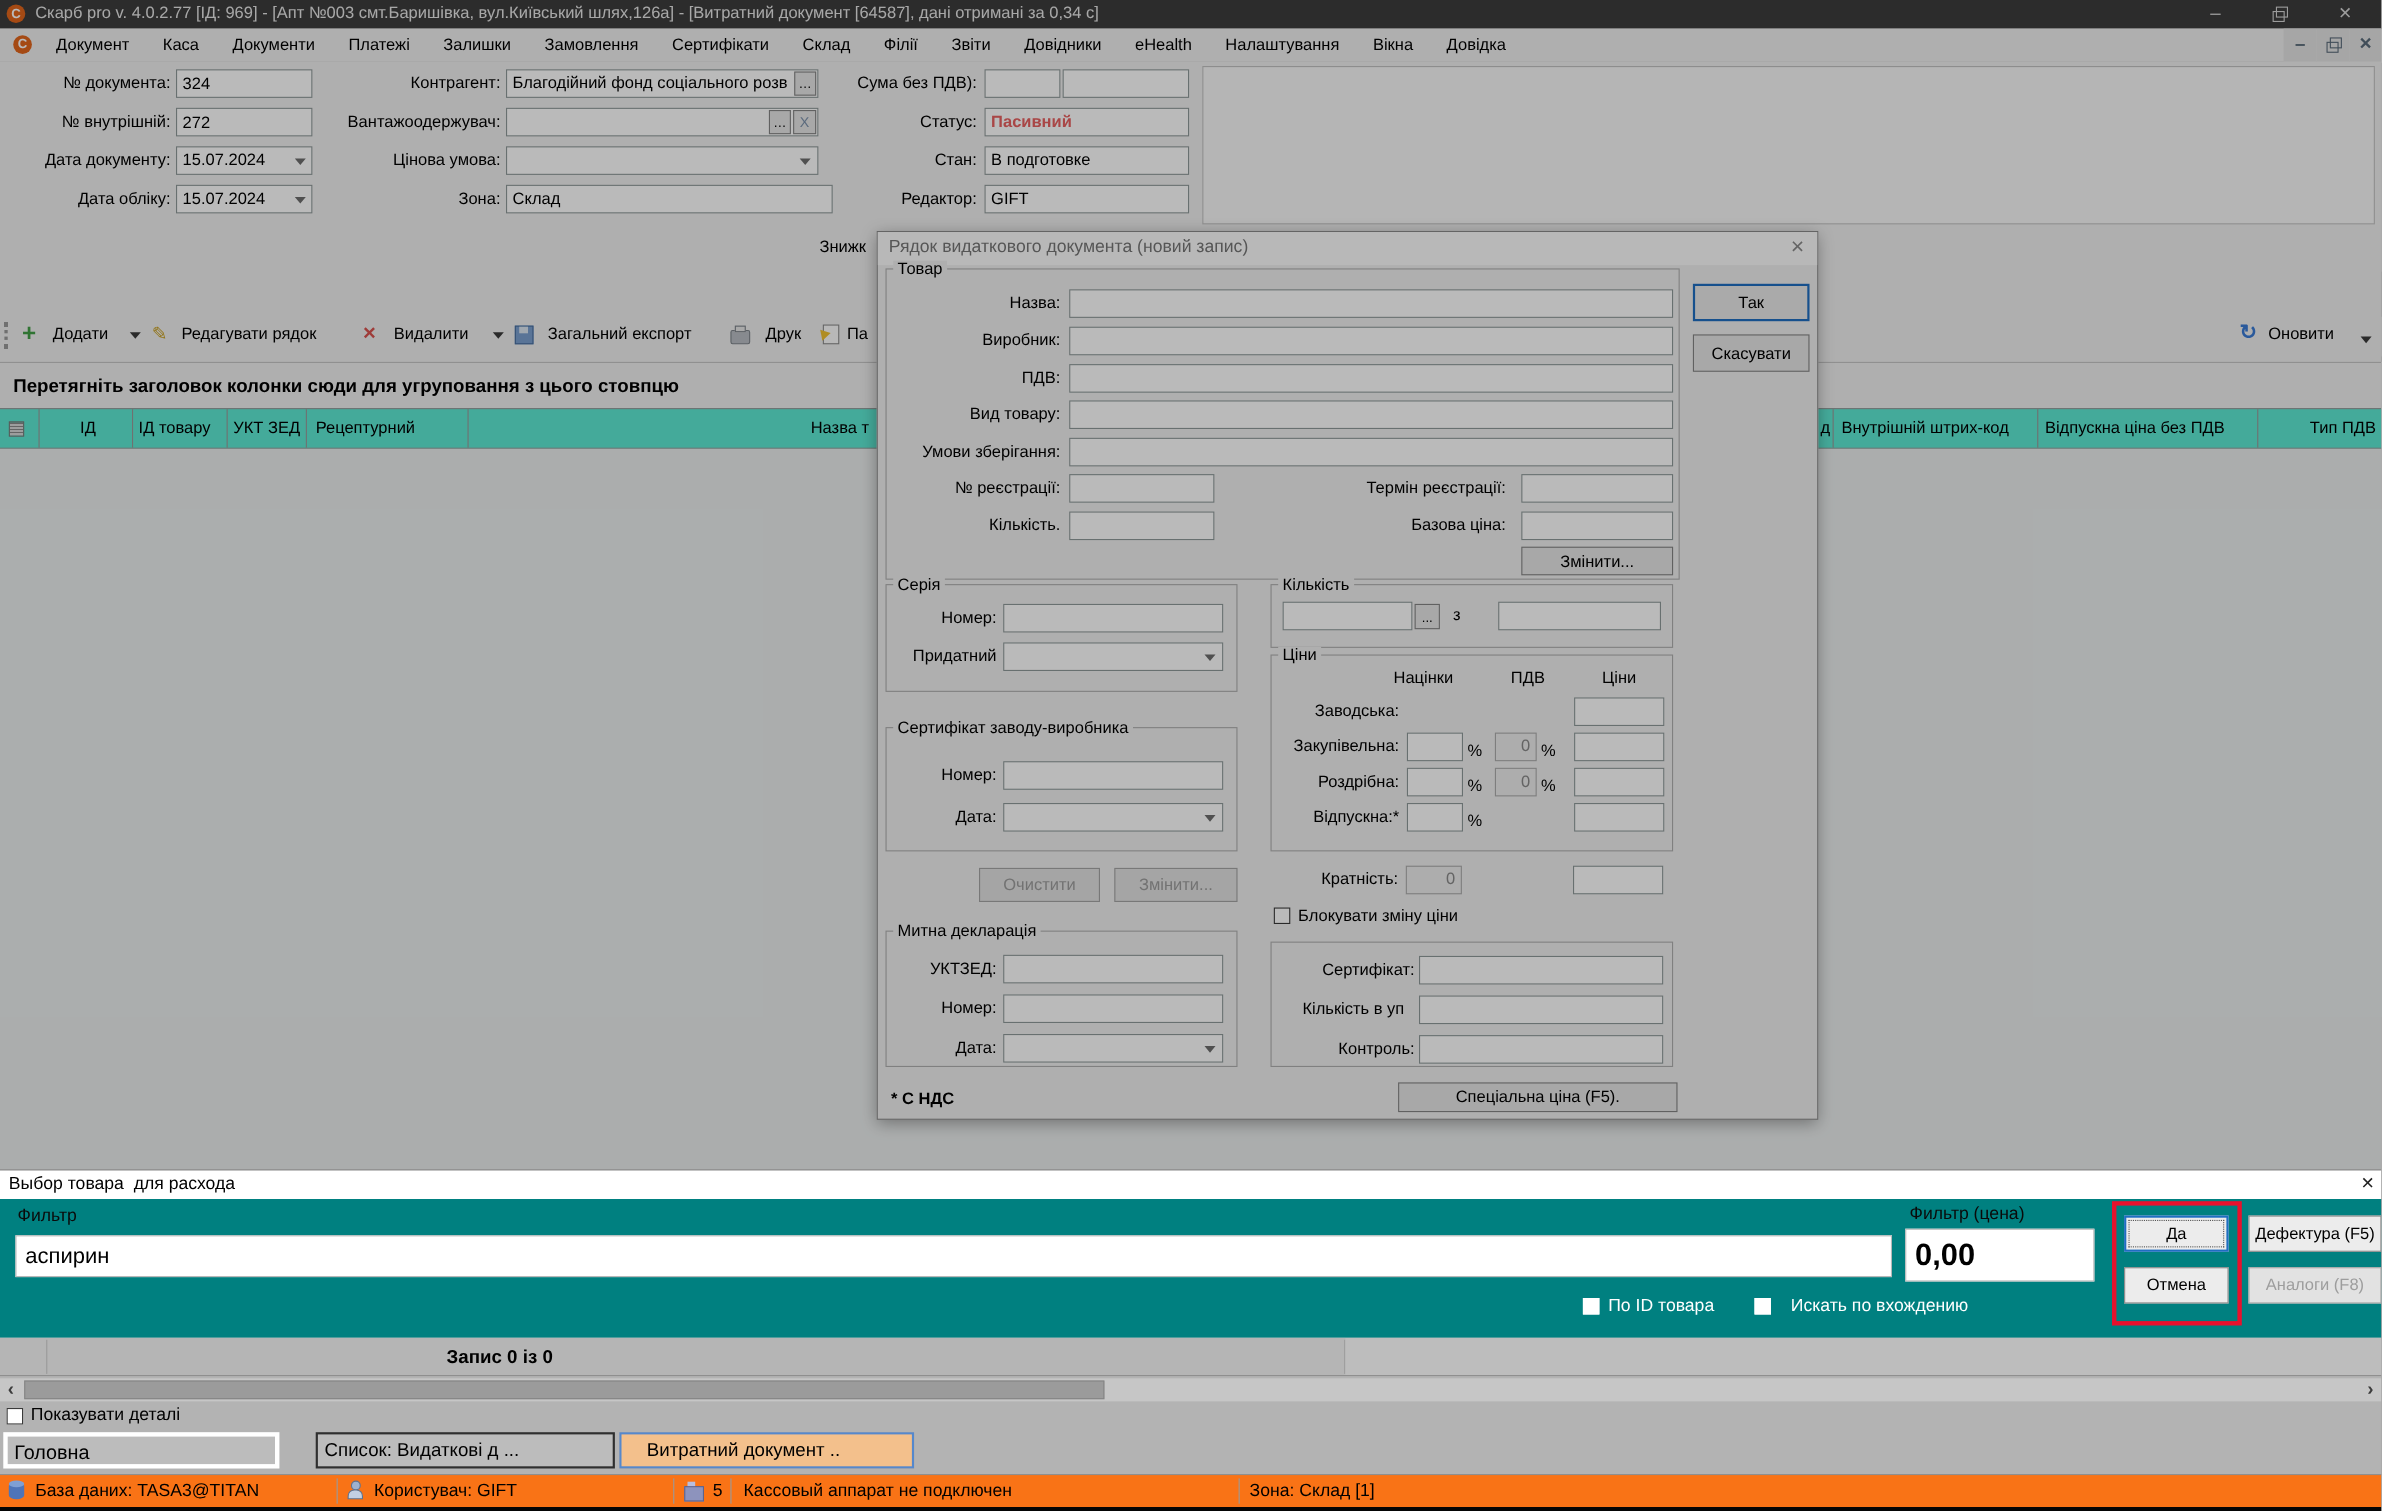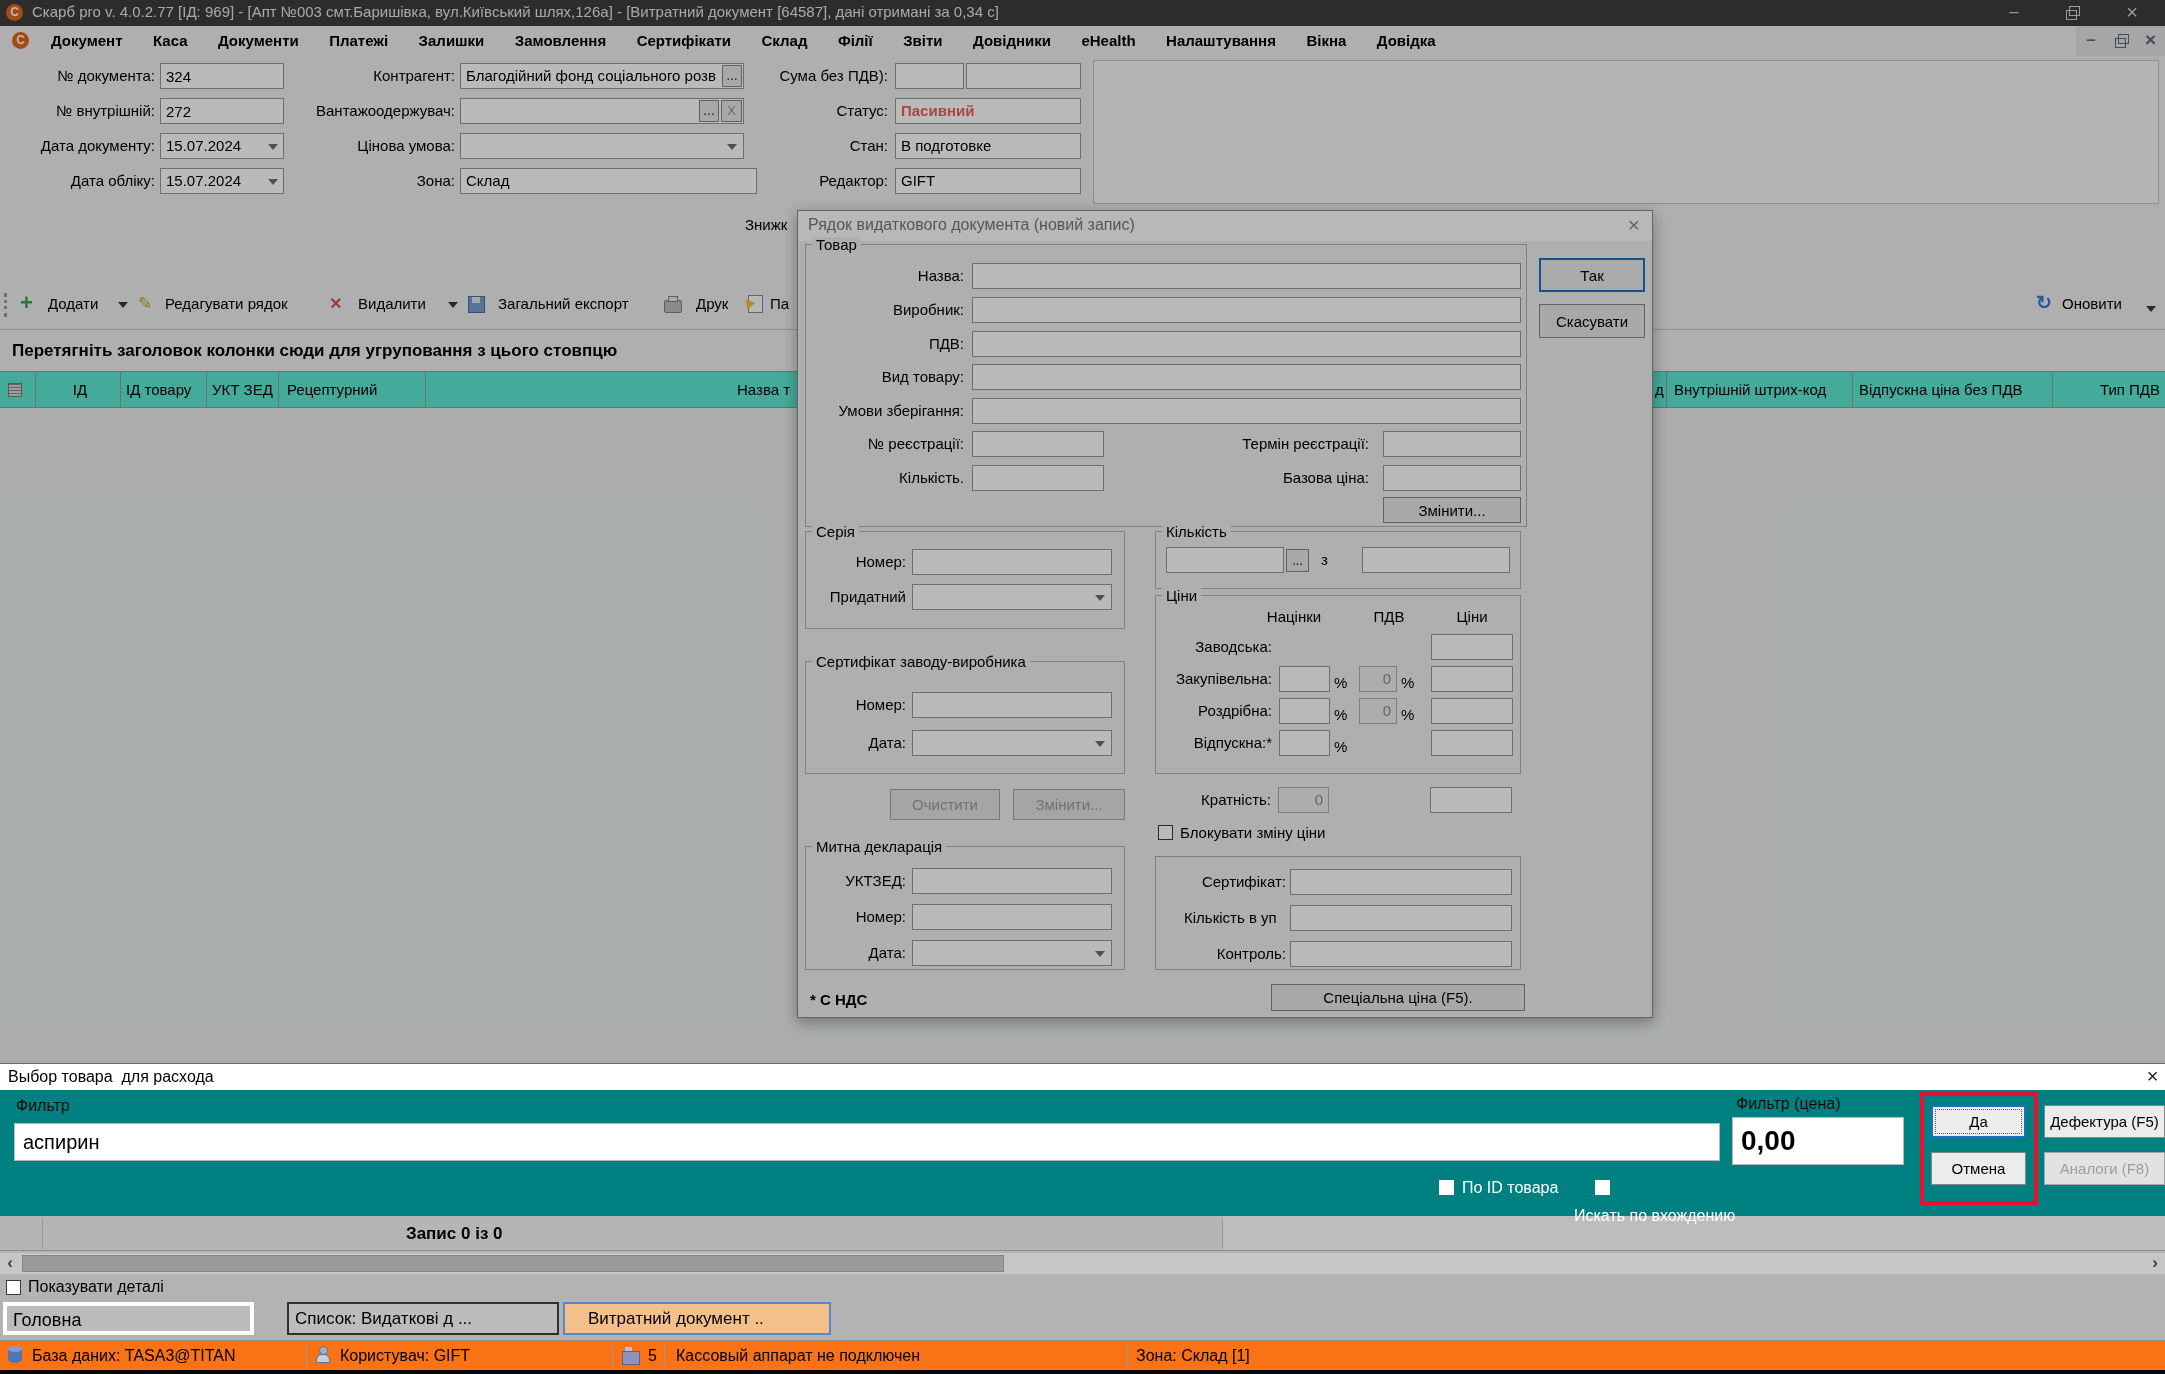--- a/index.html
+++ b/index.html
@@ -13,21 +13,21 @@
   input.fld{outline:none;}
   .fld.dis{background:#ededed;color:#8a8a8a;border-color:#adadad;}
   .btn{position:absolute;background:#e6e6e6;border:1px solid #868686;box-sizing:border-box;font-size:15px;
        display:flex;align-items:center;justify-content:center;white-space:nowrap;font-family:inherit;cursor:default;}
   .btn.dis{color:#9d9d9d;background:#e2e2e2;border-color:#a5a5a5;}
   .grp{position:absolute;border:1px solid #b0b0b0;box-sizing:border-box;}
   .glbl{position:absolute;font-size:15px;line-height:15px;background:#f0f0f0;padding:0 4px;white-space:nowrap;z-index:2;}
   .caret{position:absolute;width:0;height:0;border-left:5px solid transparent;border-right:5px solid transparent;border-top:6px solid #6e6e6e;}
   .cb{position:absolute;width:15px;height:15px;background:#fff;border:1px solid #3a3a3a;box-sizing:border-box;}
   .vsep{position:absolute;width:1px;background:#9a9a9a;}
-  .menu-item{display:inline-block;padding:0 13px;font-size:15px;line-height:30px;font-weight:bold;}
+  .menu-item{display:inline-block;padding:0 13px;font-size:15px;line-height:30px;}
   .th{position:absolute;font-size:15px;line-height:36px;white-space:nowrap;}
   
   .ic-logo{position:absolute;width:17px;height:17px;border-radius:50%;background:#e2661c;color:#fff;font-weight:bold;font-size:12px;text-align:center;line-height:17px;}
   .ic-search{position:absolute;width:10px;height:10px;border:2px solid #3a6ea5;border-radius:50%;}
   .ic-search::after{content:"";position:absolute;left:9px;top:9px;width:7px;height:2px;background:#3a6ea5;transform:rotate(45deg);}
   .ic-plus{position:absolute;color:#43a047;font-weight:bold;font-size:22px;line-height:22px;}
   .ic-pencil{position:absolute;color:#c9a227;font-size:17px;line-height:22px;}
   .ic-xred{position:absolute;color:#d9534f;font-weight:bold;font-size:20px;line-height:22px;}
   .ic-floppy{position:absolute;width:15px;height:15px;background:#7aa0cf;border:1px solid #4a6f9f;}
   .ic-floppy::after{content:"";position:absolute;left:3px;top:0;width:8px;height:6px;background:#dce6f2;}
@@ -331,21 +331,21 @@
       <span class="abs" style="left:2140px;top:0;width:25px;text-align:center;font-size:20px;line-height:25px;color:#222;">×</span>
     </div>
     <div class="abs" style="left:0;top:27px;width:2165px;height:126px;background:#008080;">
       <span class="abs" style="left:16px;top:7px;font-size:16px;color:#0a0a0a;">Фильтр</span>
       <input class="abs" style="left: 14px; top: 33px; width: 1706px; height: 38px; border: 1px solid rgb(184, 184, 184); font-size: 20px; padding: 0px 8px; box-sizing: border-box; font-family: inherit; outline: none;" value="аспирин">
       <span class="abs" style="left:1736px;top:5px;font-size:16px;color:#0a0a0a;">Фильтр (цена)</span>
       <input class="abs" style="left: 1732px; top: 27px; width: 172px; height: 48px; border: 1px solid rgb(184, 184, 184); font-size: 28px; font-weight: 600; padding: 0px 8px; box-sizing: border-box; font-family: inherit; outline: none;" value="0,00">
       <span class="cb" style="left:1439px;top:90px;border-color:#fff;"></span>
       <span class="abs" style="left:1462px;top:89px;font-size:16px;color:#fff;white-space:nowrap;">По ID товара</span>
       <span class="cb" style="left:1595px;top:90px;border-color:#fff;"></span>
-      <span class="abs" style="left:1574px;top:89px;font-size:16px;color:#fff;white-space:nowrap;margin-top:28px;">Искать по вхождению</span>
+      <span class="abs" style="left:1628px;top:89px;font-size:16px;color:#fff;white-space:nowrap;">Искать по вхождению</span>
 
       <button class="btn" style="left:1931px;top:15px;width:95px;height:33px;border:2px solid #1f6ec2;background:#ececec;outline:1px dotted #555;outline-offset:-5px;">Да</button>
       <button class="btn" style="left:1931px;top:62px;width:95px;height:33px;background:#ececec;">Отмена</button>
       <button class="btn" style="left:2044px;top:15px;width:121px;height:33px;background:#ececec;">Дефектура (F5)</button>
       <button class="btn dis" style="left:2044px;top:62px;width:121px;height:33px;">Аналоги (F8)</button>
       <div class="abs" style="left:1920px;top:2px;width:110px;height:105px;border:4px solid #e8112d;"></div>
     </div>
   </div>
 
   <div class="abs" style="left:0;top:1216px;width:2165px;height:158px;background:#b3b3b3;">

